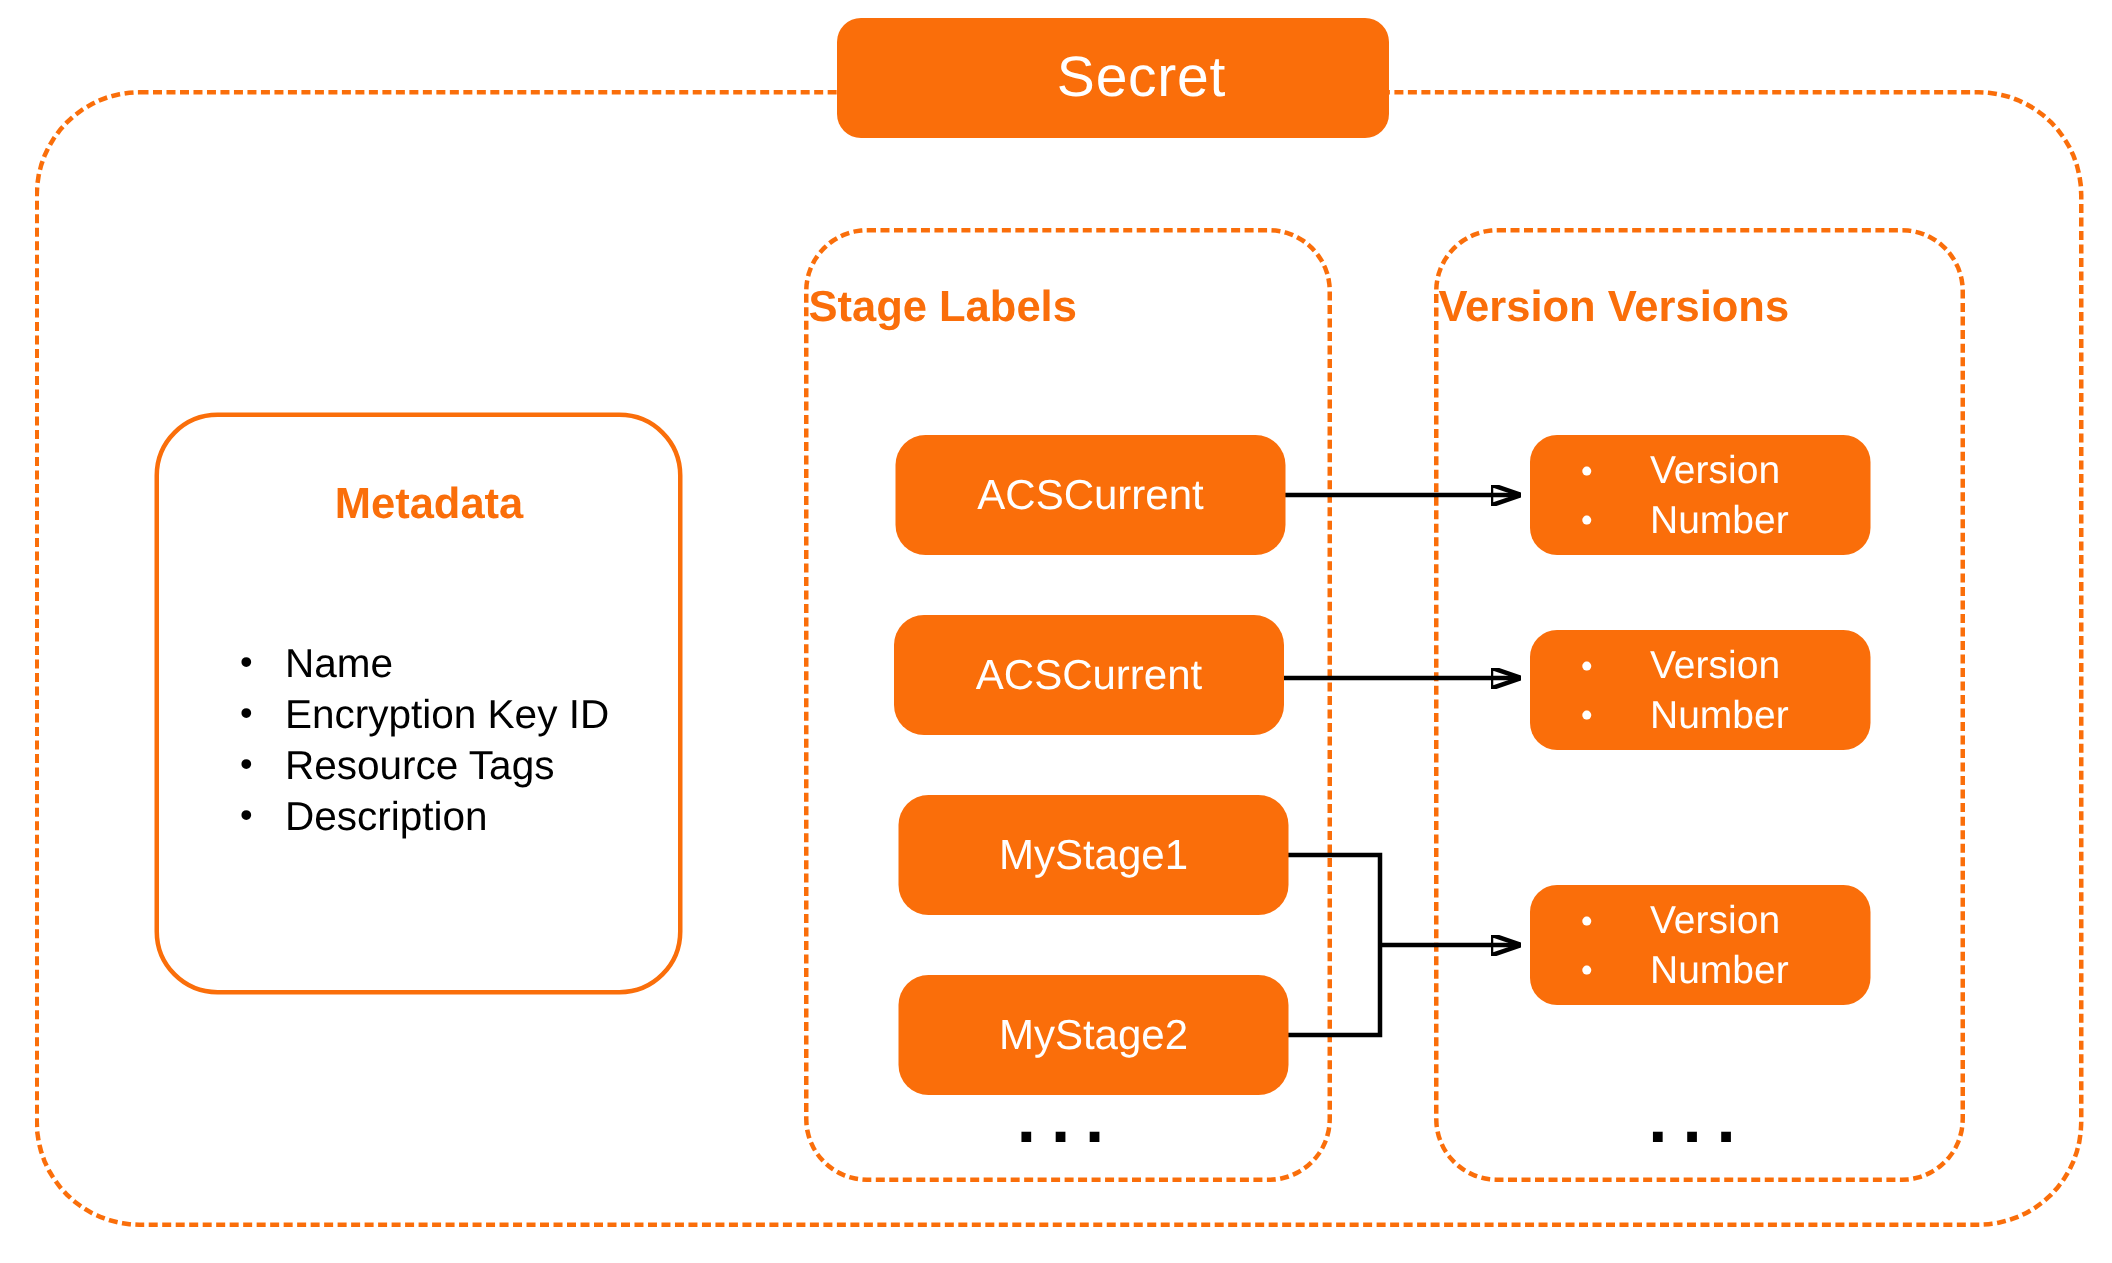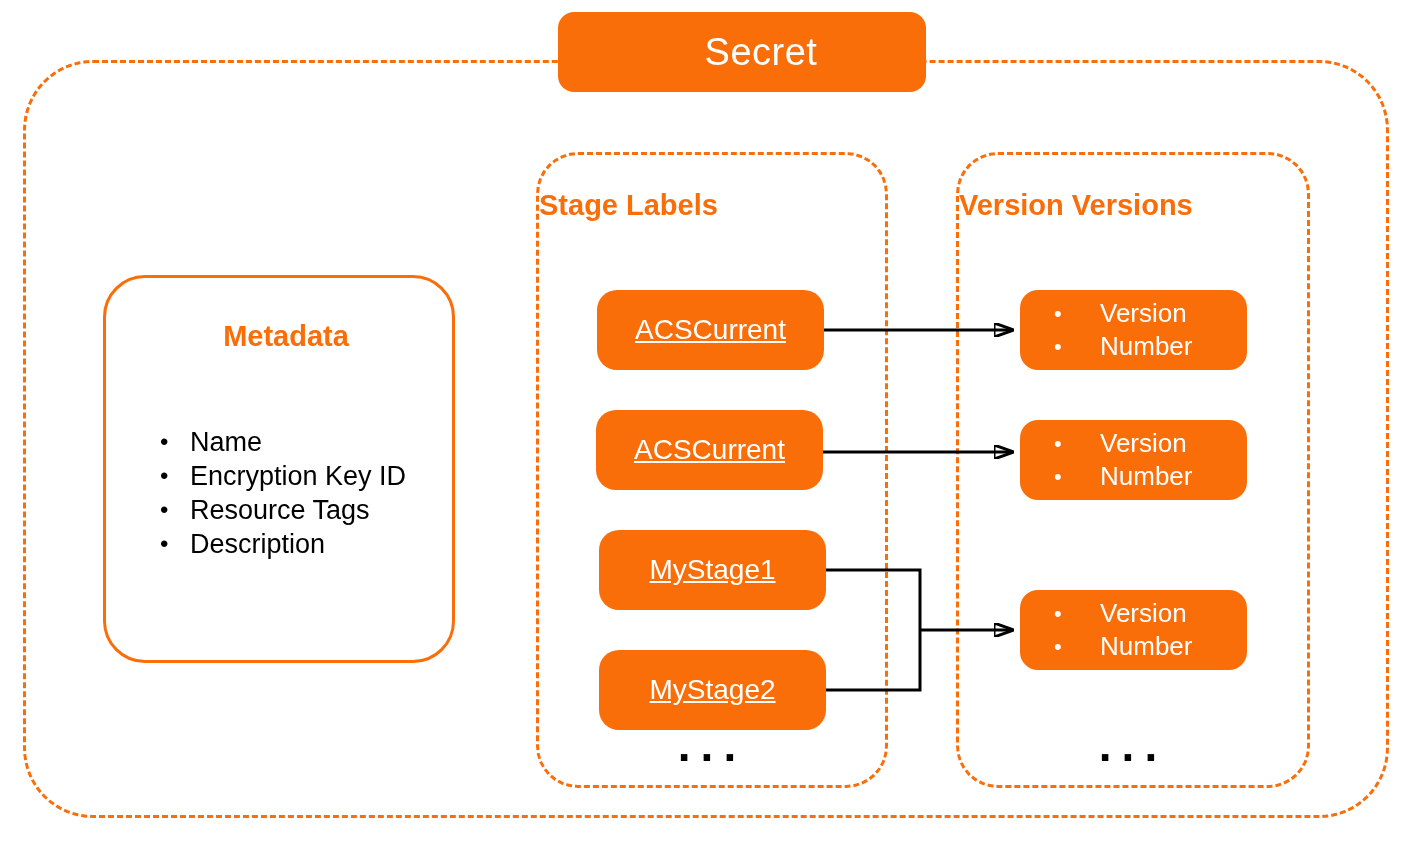--- a/index.html
+++ b/index.html
@@ -61,26 +61,25 @@
     background:transparent;
   }
   .stage-panel{left:536px;width:352px;}
   .versions-panel{left:956px;width:354px;}
   .panel-title{
     margin-top:34px;
     color:var(--orange);font-size:29px;font-weight:bold;line-height:33px;
   }
   
   .stage-box{
-    position:absolute;width:227px;height:80px;
+    position:absolute;width:260px;height:80px;
     background:var(--orange);border-radius:20px;
     display:flex;align-items:center;justify-content:center;
     color:#fff;font-size:28px;
     z-index:2;
-    text-decoration:underline;
   }
   .stage-acscurrent{left:597px;top:290px;}
   .stage-acsprevious{left:596px;top:410px;}
   .stage-mystage1{left:599px;top:530px;}
   .stage-mystage2{left:599px;top:650px;}
   
   .version-box{
     position:absolute;left:1020px;width:227px;height:80px;
     background:var(--orange);border-radius:18px;
     display:flex;align-items:center;

